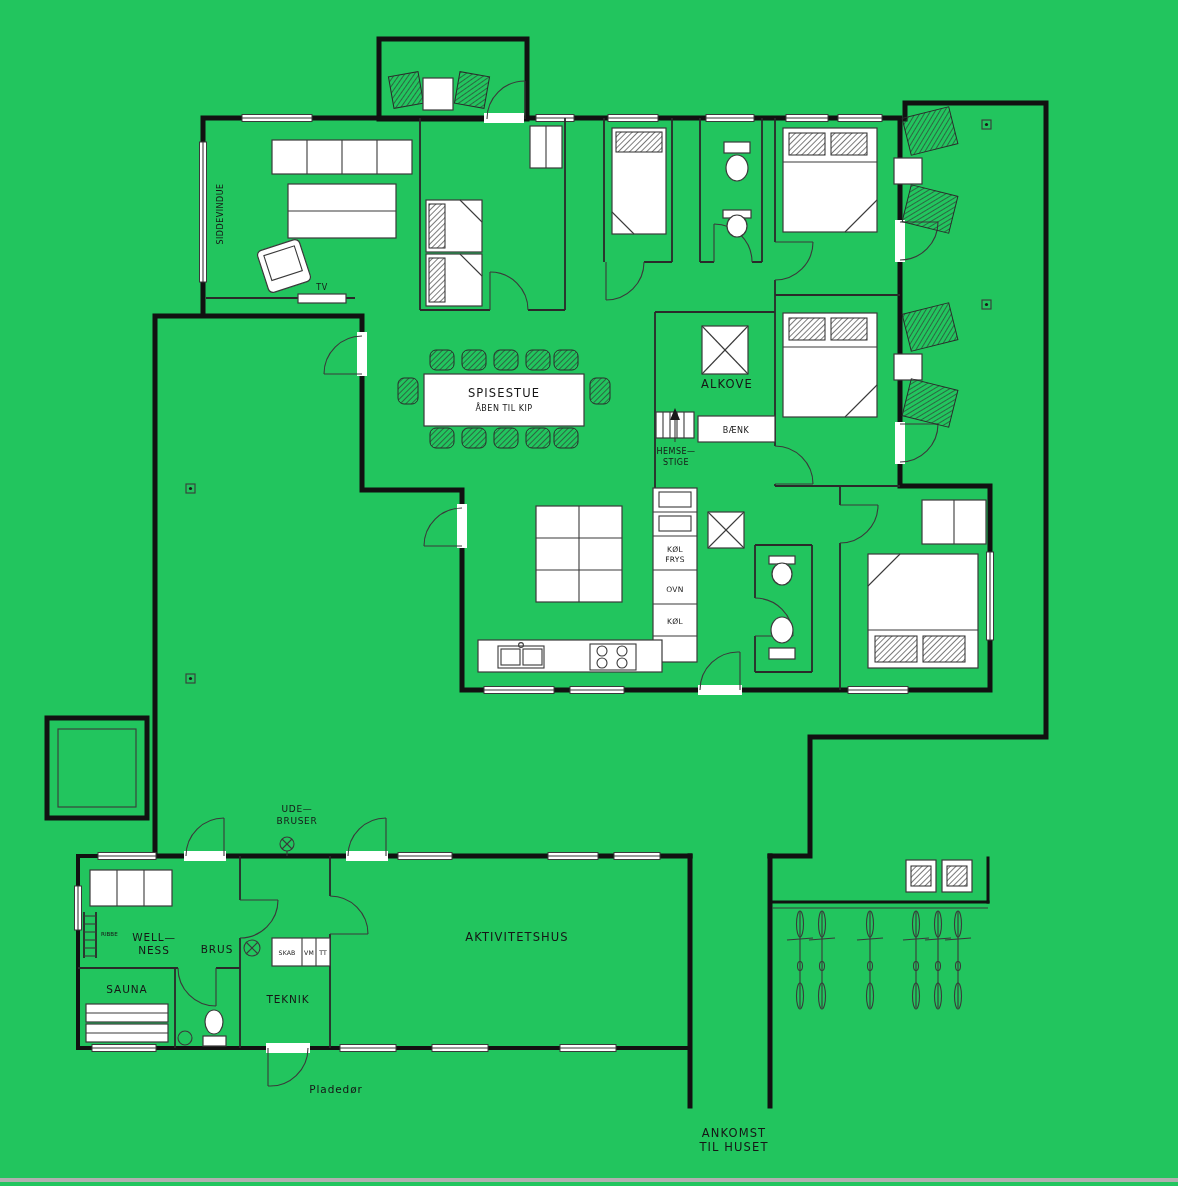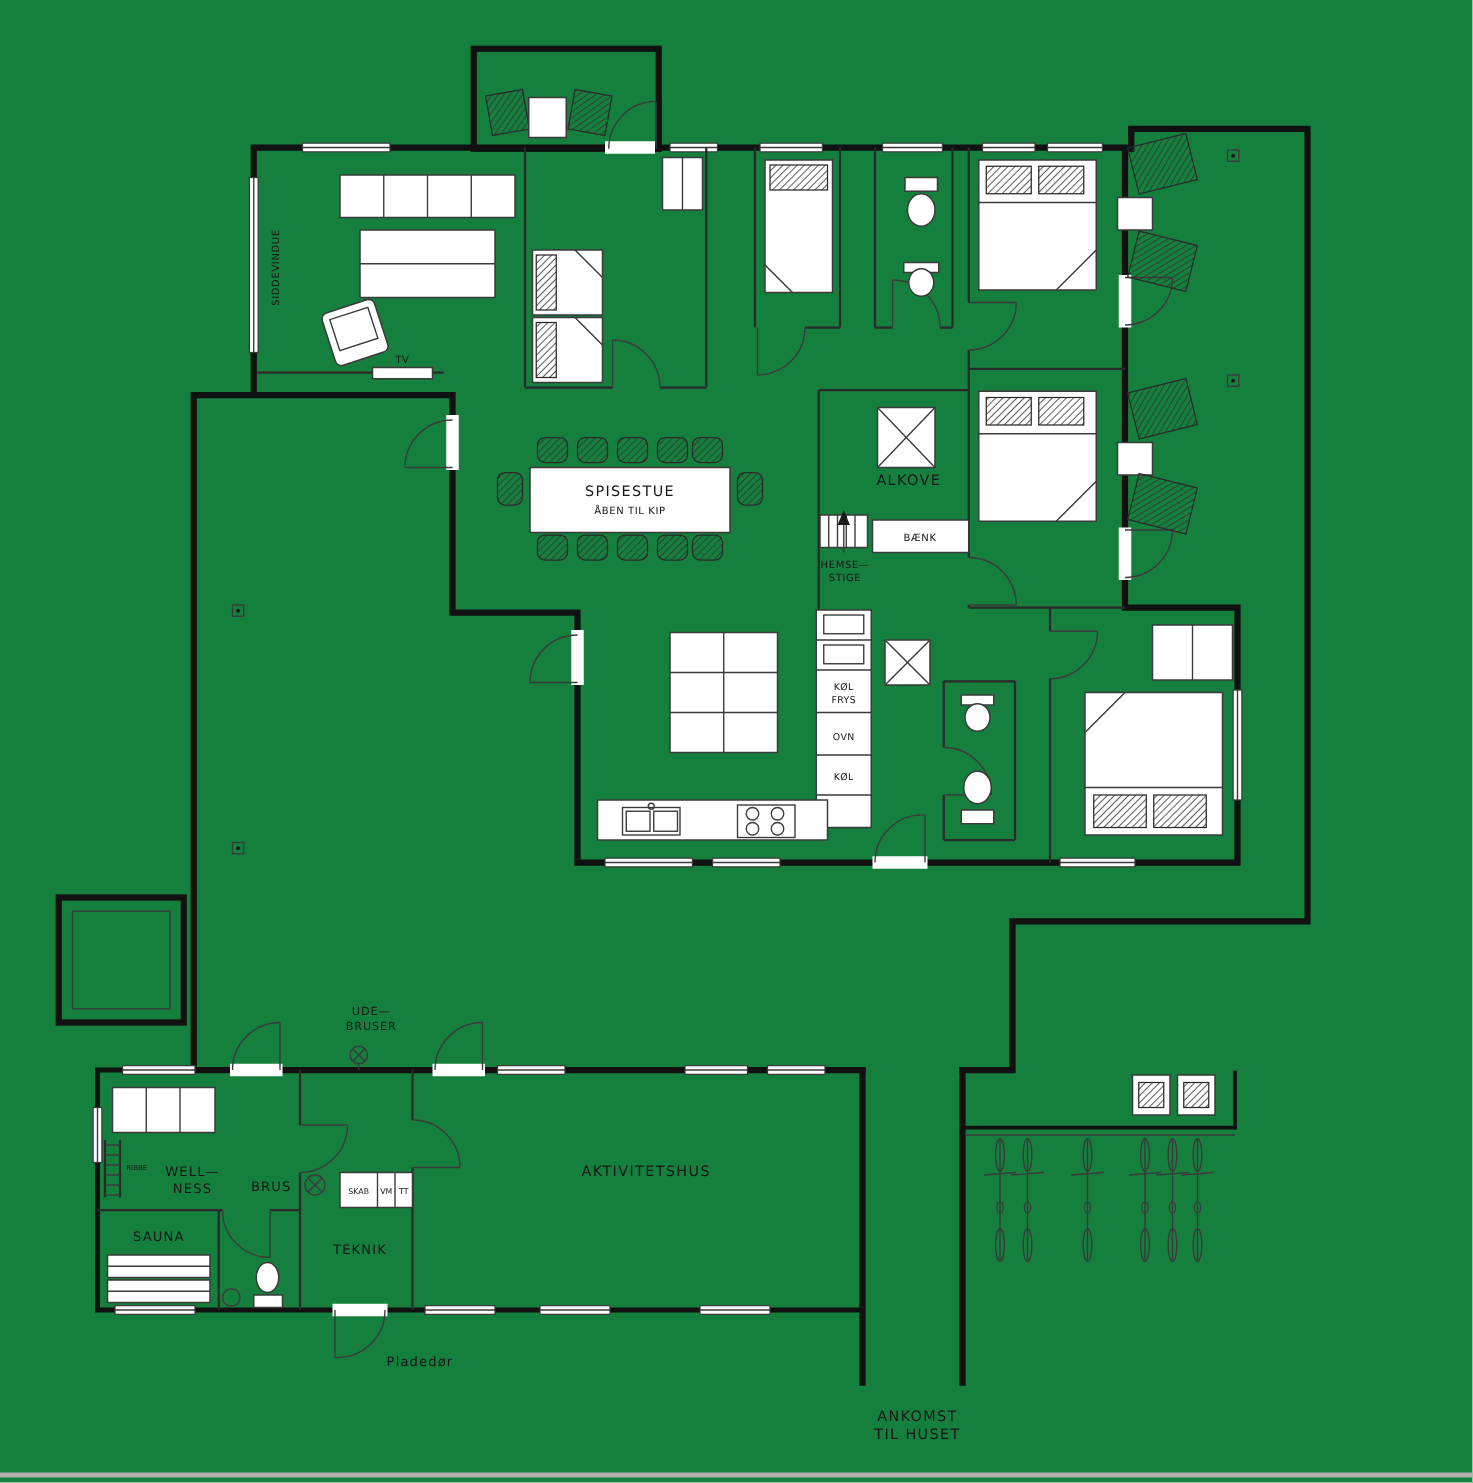--- a/index.html
+++ b/index.html
@@ -1,16 +1,16 @@
 <!DOCTYPE html>
 <html><head>
 <meta charset="utf-8">
 <style>
   html,body { margin:0; padding:0; background:#ffffff; }
-  .page { position:relative; width:1178px; height:1186px; background:#15803d; overflow:hidden; }
+  .page { position:relative; width:1178px; height:1186px; background:#22c55e; overflow:hidden; }
   svg { display:block; }
   .w5 { stroke:#111; stroke-width:5; fill:none; stroke-linecap:square; }
   .w4 { stroke:#111; stroke-width:4; fill:none; stroke-linecap:square; }
   .w3 { stroke:#111; stroke-width:3; fill:none; stroke-linecap:square; }
   .w2 { stroke:#2a2a2a; stroke-width:1.8; fill:none; }
   .w1 { stroke:#3a3a3a; stroke-width:1.1; fill:none; }
   .fw { fill:#fff; stroke:#3a3a3a; stroke-width:1.2; }
   .fh { fill:url(#hatch); stroke:#2a2a2a; stroke-width:1; }
   .gap { fill:#fff; stroke:none; }
   .win { fill:#fff; stroke:#3a3a3a; stroke-width:1; }

